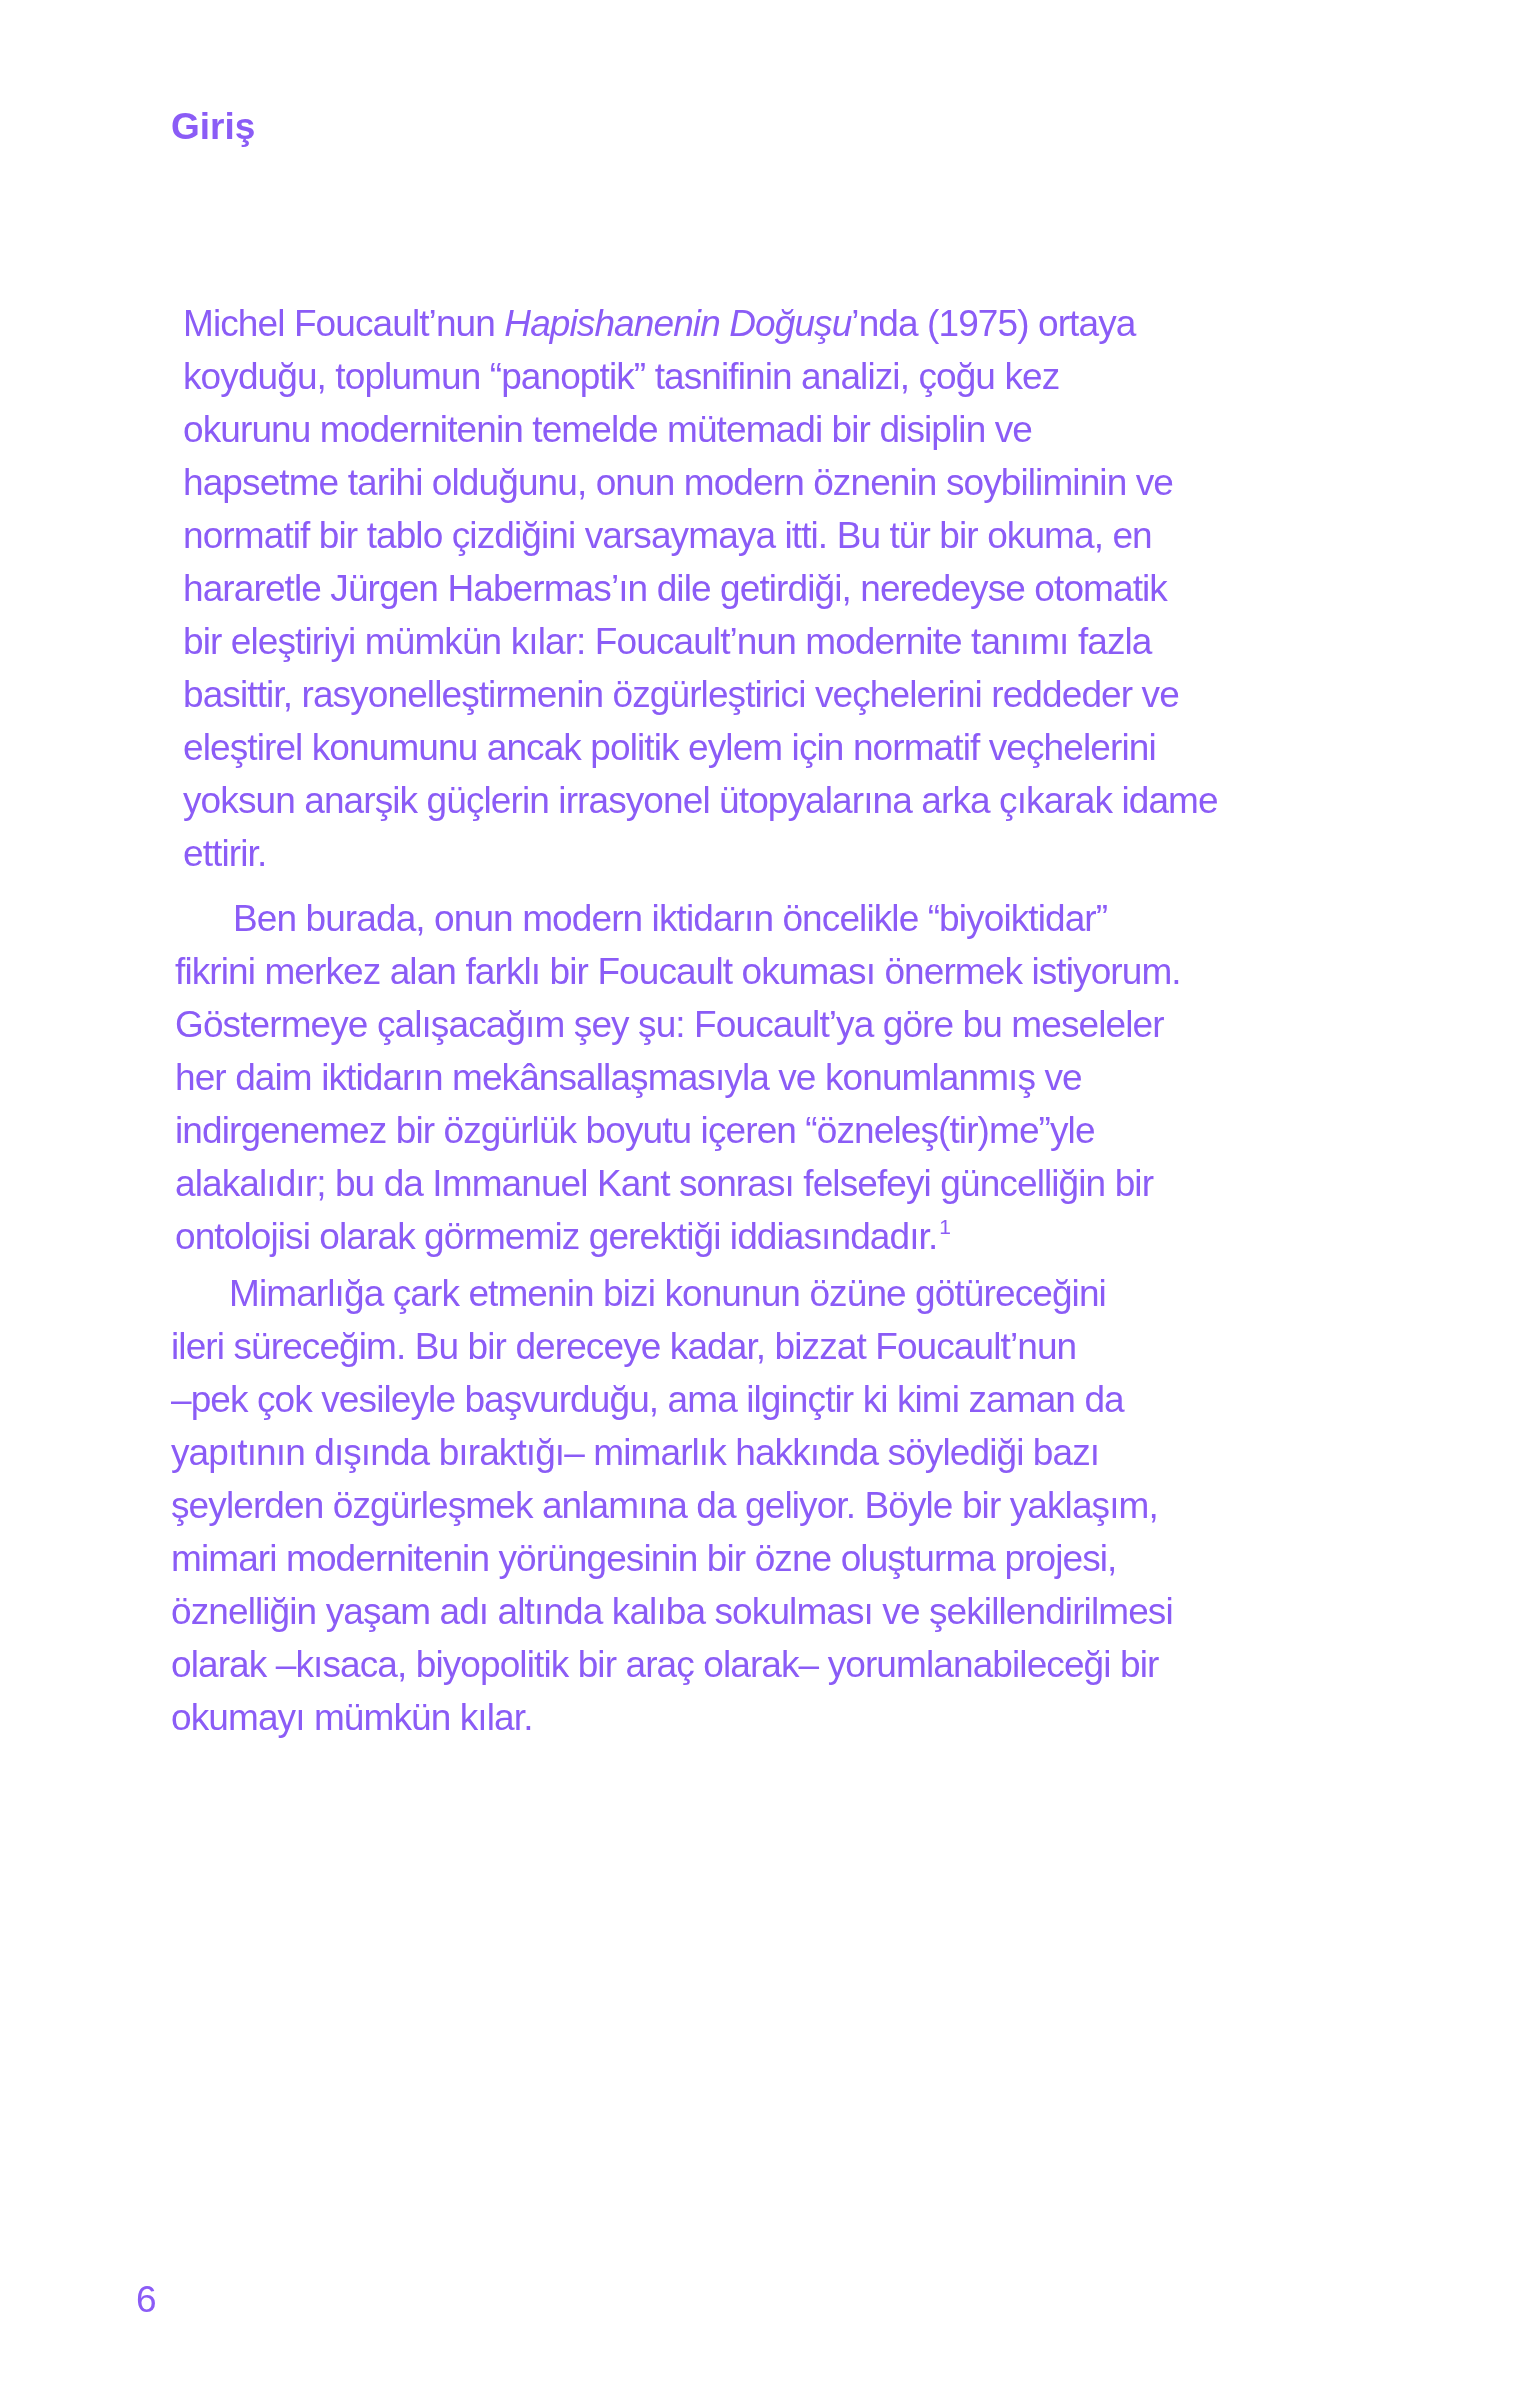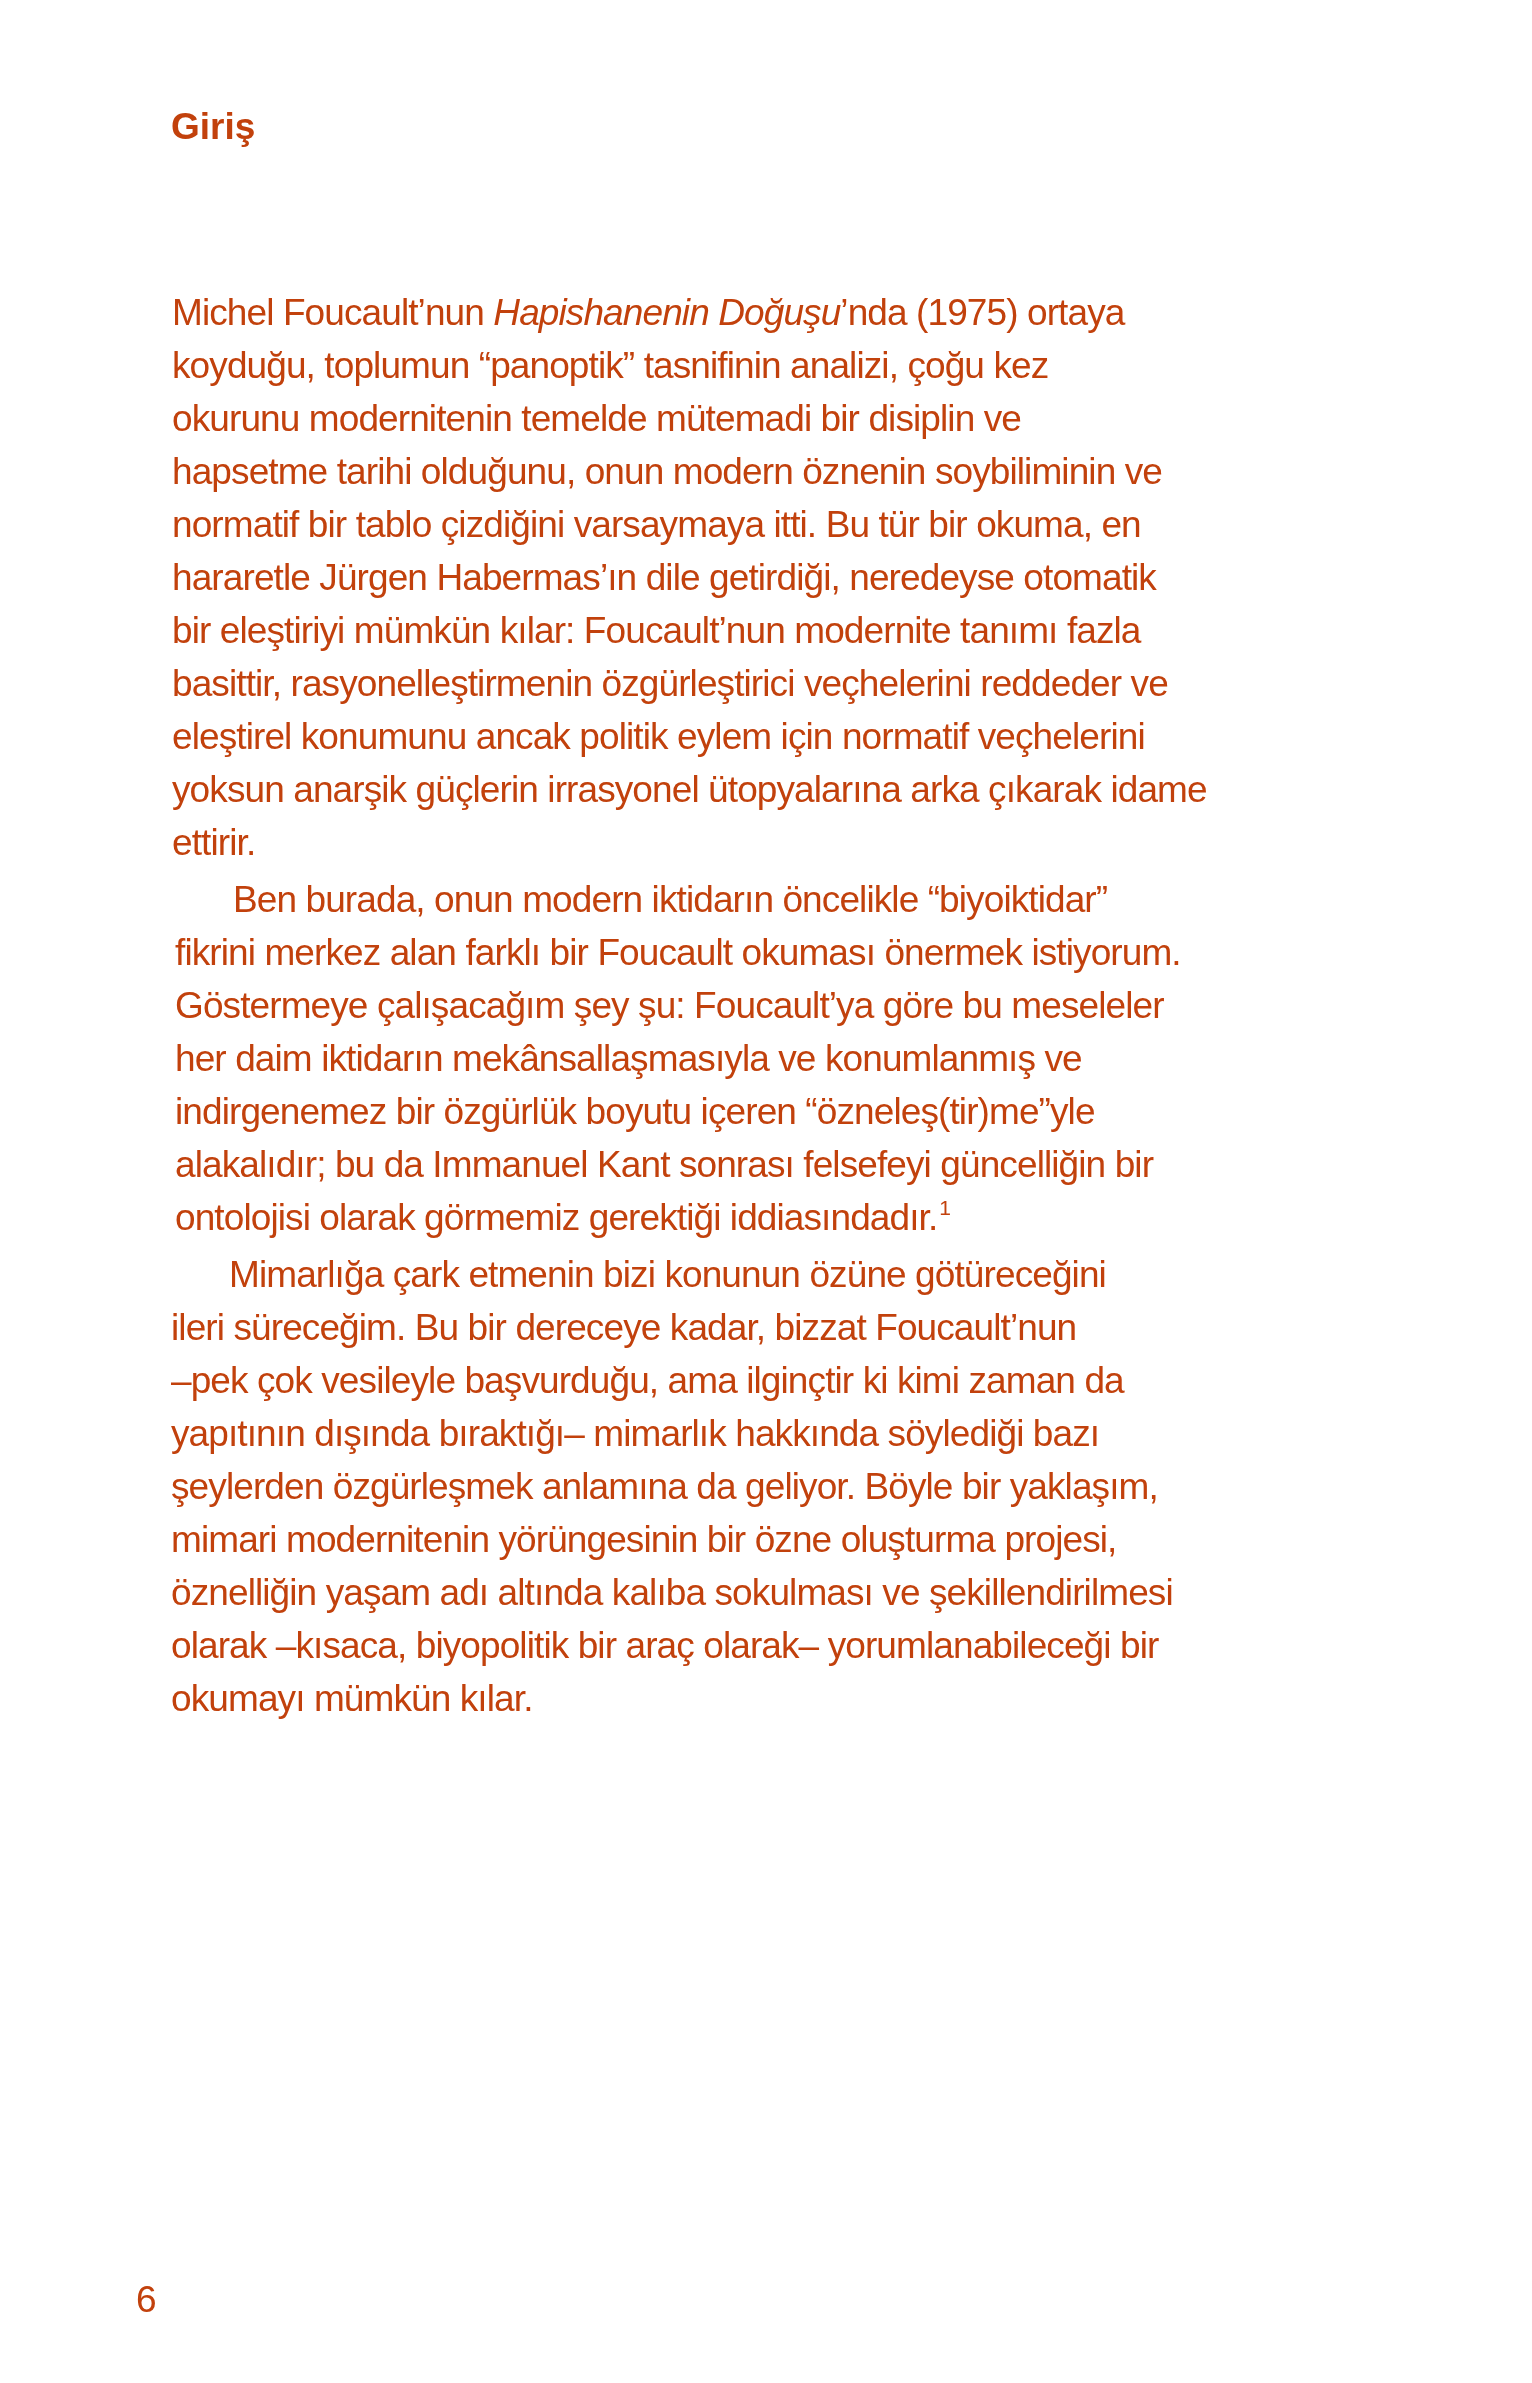--- a/index.html
+++ b/index.html
@@ -1,19 +1,19 @@
 <!DOCTYPE html>
 <html><head>
   <meta charset="utf-8">
   <style>
     html, body { margin: 0; padding: 0; background: #ffffff; }
     body { width: 1532px; height: 2383px; position: relative; overflow: hidden; }
     .page {
       position: absolute; left: 0; top: 0; width: 1364px; height: 2383px;
-      background: #ffffff; color: #c2410c;
+      background: #ffffff; color: #8b5cf6;
       font-family: "Liberation Sans", "DejaVu Sans", sans-serif;
       padding-left: 20px;
     }
     .title {
       position: absolute; left: 171px; top: 108px;
       font-size: 37px; font-weight: bold; letter-spacing: 0px;
       margin: 0; line-height: 1;
     }
     .body-text {
       position: absolute; left: 171px; top: 285px; width: 1210px;
@@ -29,21 +29,21 @@
     }
   </style>
 </head>
 <body>
 
 <div class="page">
   <h1 class="title">Giriş</h1>
 
   <div class="body-text">
 
-    <p style="margin:1px">
+    <p style="margin:12px">
       <span class="line"><span>Michel Foucault’nun </span><em>Hapishanenin Doğuşu</em><span>’nda (1975) ortaya</span></span>
       <span class="line">koyduğu, toplumun “panoptik” tasnifinin analizi, çoğu kez</span>
       <span class="line">okurunu modernitenin temelde mütemadi bir disiplin ve</span>
       <span class="line">hapsetme tarihi olduğunu, onun modern öznenin soybiliminin ve</span>
       <span class="line">normatif bir tablo çizdiğini varsaymaya itti. Bu tür bir okuma, en</span>
       <span class="line">hararetle Jürgen Habermas’ın dile getirdiği, neredeyse otomatik</span>
       <span class="line">bir eleştiriyi mümkün kılar: Foucault’nun modernite tanımı fazla</span>
       <span class="line">basittir, rasyonelleştirmenin özgürleştirici veçhelerini reddeder ve</span>
       <span class="line">eleştirel konumunu ancak politik eylem için normatif veçhelerini</span>
       <span class="line">yoksun anarşik güçlerin irrasyonel ütopyalarına arka çıkarak idame</span>

